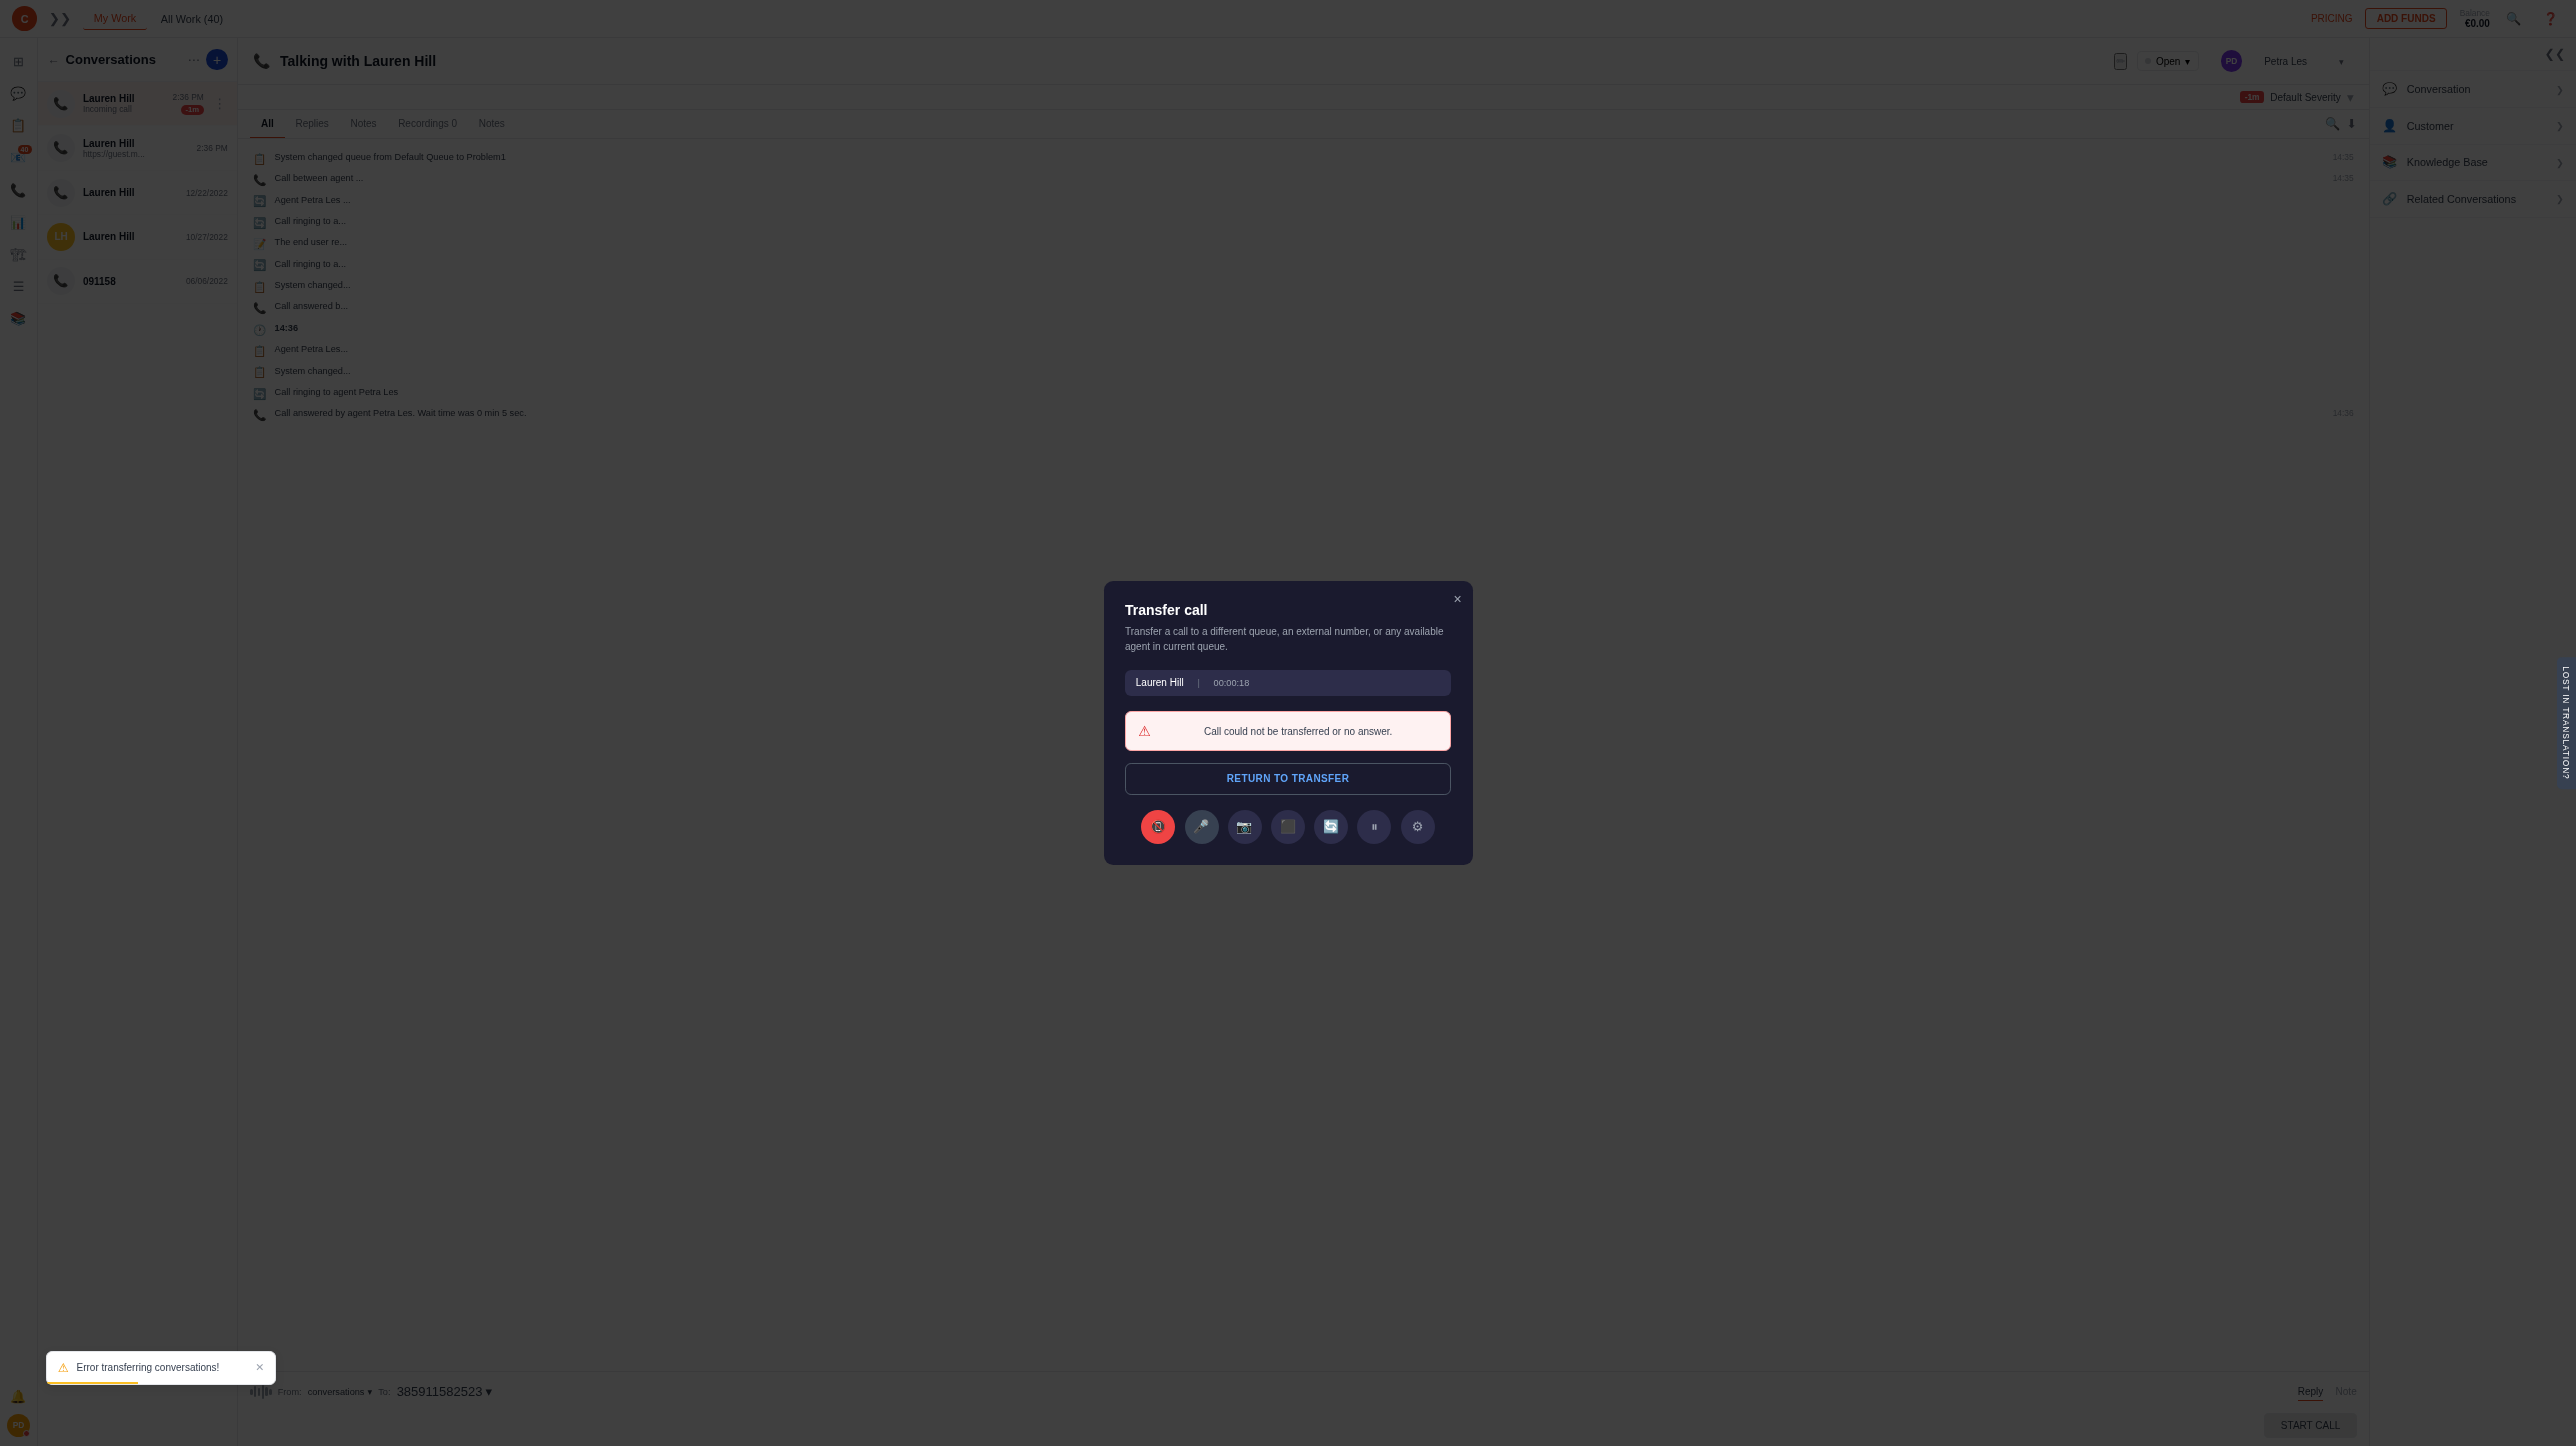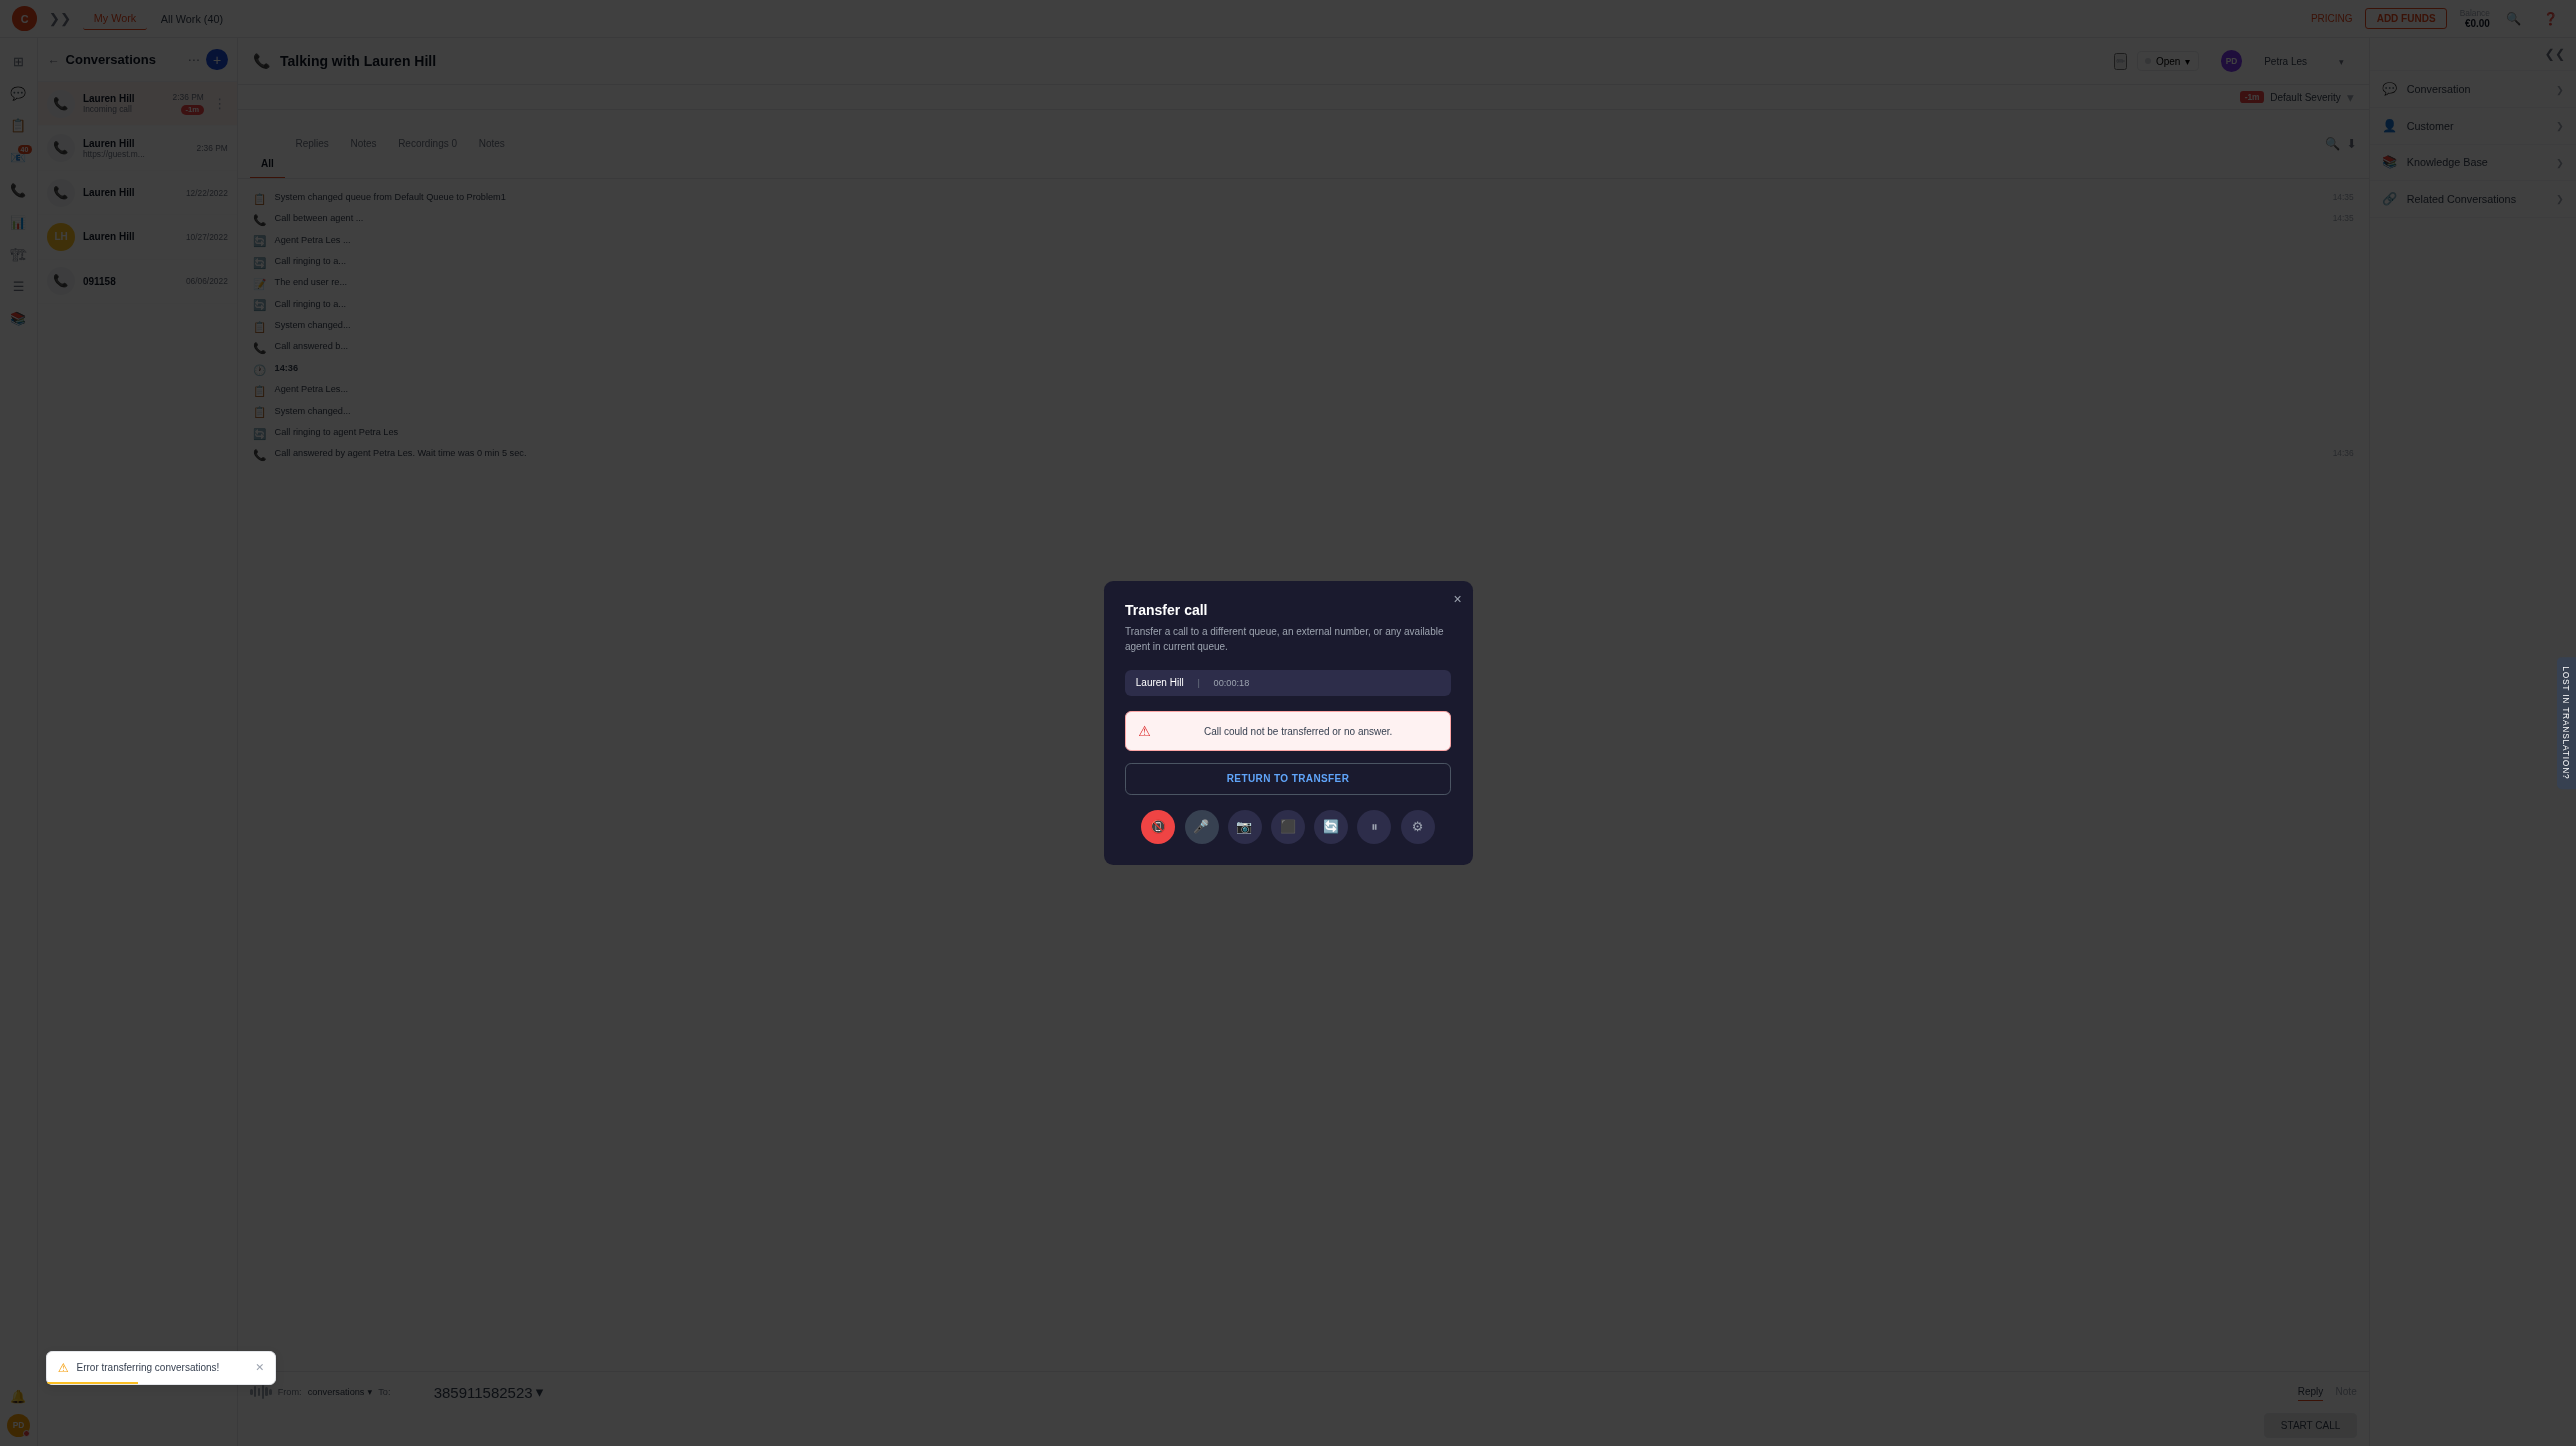--- a/index.html
+++ b/index.html
@@ -136,21 +136,21 @@
     }
 
     
     .tabs-bar {
       display: flex; align-items: center; padding: 0 12.3px; border-bottom: 0.8px solid #e5e7eb;
       gap: 0;
     }
     .tab-item {
       padding: 7.7px 10.8px; font-size: 10px; color: #6b7280; cursor: pointer; border-bottom: 1.5px solid transparent;
     }
-    .tab-item.active { color: #111827; border-bottom: 1.5px solid #e8471d; font-weight: 700; margin-top: 40px; }
+    .tab-item.active { color: #111827; border-bottom: 1.5px solid #e8471d; font-weight: 700; }
     .tab-spacer { flex: 1; }
     .tab-icons { display: flex; gap: 6.1px; align-items: center; }
     .tab-icon-btn { background: transparent; border: none; cursor: pointer; color: #6b7280; font-size: 12.3px; }
 
     
     .activity-log { flex: 1; overflow-y: auto; padding: 9.2px 15.4px; }
     .activity-item {
       display: flex; align-items: flex-start; gap: 7.7px; padding: 3.8px 0; font-size: 9.2px; color: #374151;
     }
     .activity-icon { color: #9ca3af; font-size: 10.8px; flex-shrink: 0; margin-top: 0.8px; }
@@ -471,21 +471,21 @@
           <div class="wave-bar" style="height:7.7px;"></div>
           <div class="wave-bar" style="height:14px;"></div>
           <div class="wave-bar" style="height:9.2px;"></div>
           <div class="wave-bar" style="height:6.1px;"></div>
         </div>
         <span class="reply-from-label">From:</span>
         <button style="background:transparent;border:none;cursor:pointer;font-size:9.2px;color:#374151;display:flex;align-items:center;gap:3.1px;">
           <span>conversations</span> ▾
         </button>
         <span class="reply-from-label">To:</span>
-        <button style="background:transparent;border:none;cursor:pointer;font-size:15px;color:#374151;display:flex;align-items:flex-end;gap:3.1px;margin-left:37px;">
+        <button style="background:transparent;border:none;cursor:pointer;font-size:13px;color:#374151;display:flex;align-items:flex-end;gap:3.1px;">
           <span>385911582523</span> ▾
         </button>
       </div>
       <div class="reply-tabs">
         <span class="reply-tab active">Reply</span>
         <span class="reply-tab">Note</span>
       </div>
     </div>
     <div class="reply-footer">
       <button class="start-call-btn">START CALL</button>

